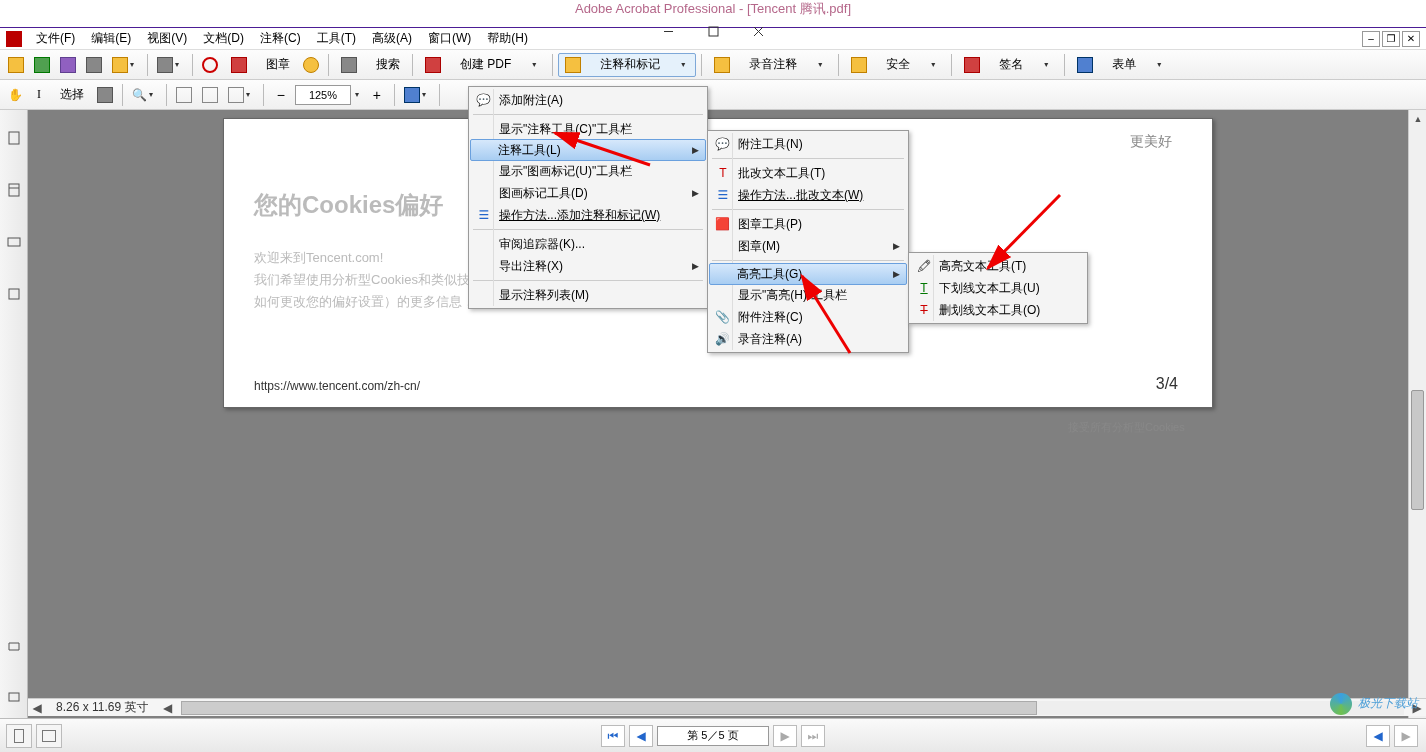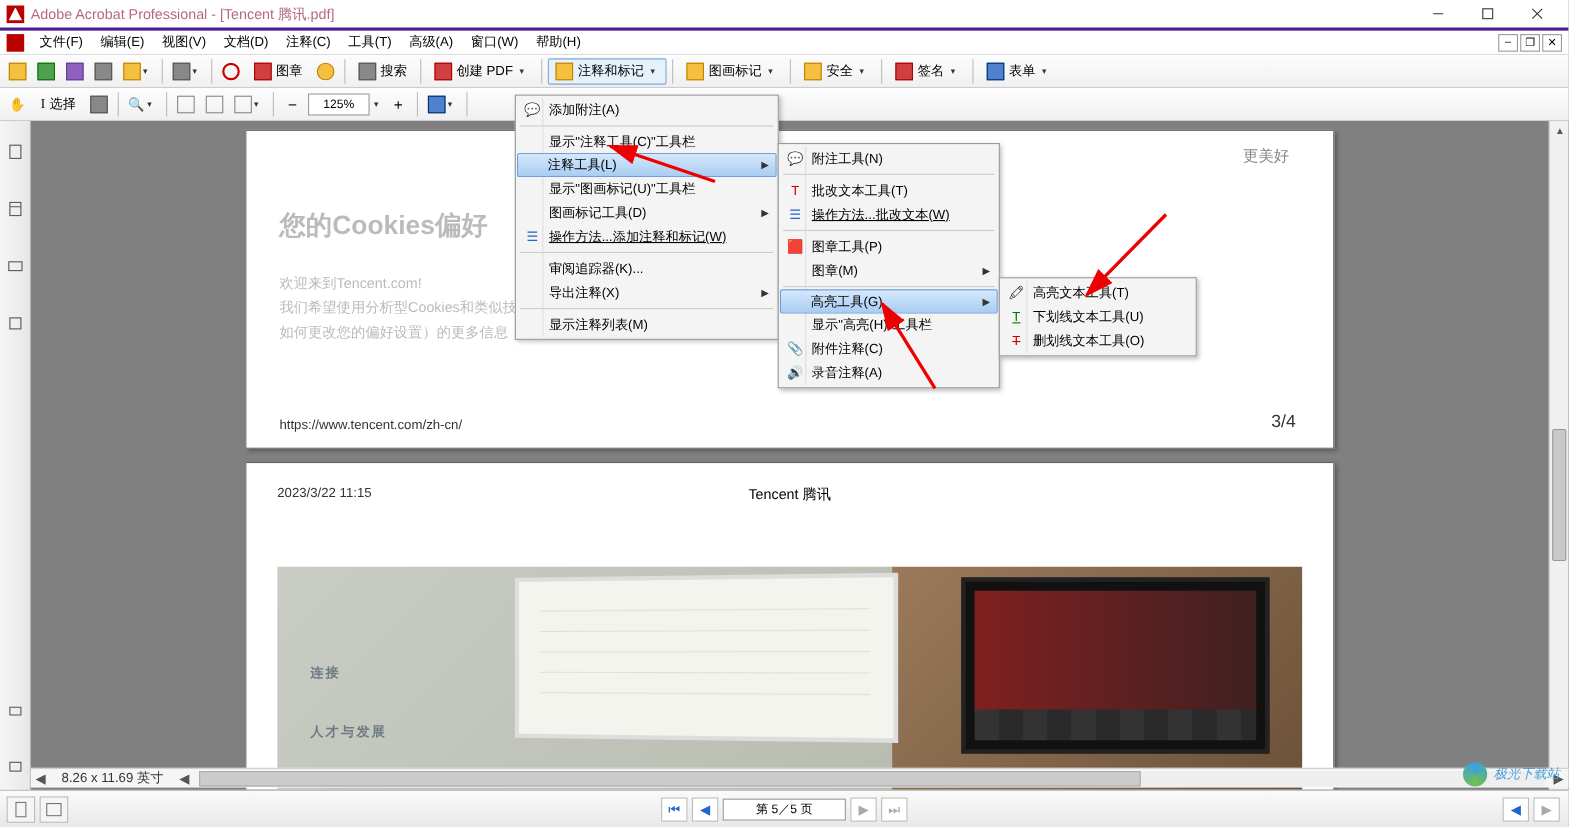--- a/index.html
+++ b/index.html
@@ -1,36 +1,36 @@
 <!DOCTYPE html>
 <html><head>
 <meta charset="utf-8">
 <style>
 * { margin: 0; padding: 0; box-sizing: border-box; font-family: "Microsoft YaHei", "SimSun", Arial, sans-serif; font-size: 12px; }
 body { background: #fff; width: 1426px; height: 752px; overflow: hidden; position: relative; }
 
 
-.titlebar { height: 28px; background: #fff; border-bottom: 3px solid #4c1d95; display: flex; align-items: center; padding: 0 6px; }
+.titlebar { height: 28px; background: #fff; border-bottom: 1px solid #4c1d95; display: flex; align-items: center; padding: 0 6px; flex-direction: column; }
 .titlebar .app-icon { width: 16px; height: 16px; background: #b00; margin-right: 6px; position: relative; }
 .titlebar .app-icon::after { content: ""; position: absolute; inset: 2px; background: #fff; clip-path: polygon(50% 0, 100% 100%, 0 100%); }
 .titlebar .title { color: #b5678a; font-size: 13px; flex: 1; }
 .titlebar .win-controls { display: flex; gap: 0; }
 .titlebar .win-btn { width: 45px; height: 26px; display: flex; align-items: center; justify-content: center; cursor: pointer; }
 .titlebar .win-btn svg { width: 11px; height: 11px; }
 
 
 .menubar { height: 22px; background: #fff; display: flex; align-items: center; padding-left: 6px; border-bottom: 1px solid #ddd; }
 .menubar .item { padding: 2px 8px; cursor: pointer; }
 .menubar .mdi-controls { margin-left: auto; display: flex; gap: 2px; padding-right: 6px; }
 .menubar .mdi-controls span { width: 18px; height: 16px; border: 1px solid #999; display: flex; align-items: center; justify-content: center; font-size: 10px; cursor: pointer; }
 
 
 .toolbar-row { height: 30px; background: linear-gradient(#fdfdfd, #f0f0f0); border-bottom: 1px solid #ccc; display: flex; align-items: center; padding: 0 4px; gap: 2px; }
 .tbtn { height: 24px; min-width: 24px; display: flex; align-items: center; justify-content: center; padding: 0 3px; border: 1px solid transparent; cursor: pointer; border-radius: 2px; }
-.tbtn-text { padding: 0 6px; gap: 4px; }
+.tbtn-text { padding: 0 6px; gap: 19px; }
 .sep { width: 1px; height: 22px; background: #bbb; margin: 0 3px; }
 .dropdown-arrow { width: 8px; font-size: 8px; color: #333; margin-left: 2px; }
 .zoom-input { width: 56px; height: 20px; border: 1px solid #999; text-align: center; font-size: 11px; }
 
 
 .ic { width: 16px; height: 16px; display: inline-block; }
 .ic-yellow { background: #f5c040; border: 1px solid #c08000; }
 .ic-red { background: #d04040; border: 1px solid #a00; }
 .ic-green { background: #50a050; border: 1px solid #070; }
 .ic-blue { background: #5080d0; border: 1px solid #036; }
@@ -191,21 +191,21 @@
     </div>
   <div class="sep"></div>
   <div class="tbtn tbtn-text" style="border:1px solid #7ea8d8;background:#e5f1fb">
       <span class="ic ic-yellow"></span>
       <span>注释和标记</span>
       <span class="dropdown-arrow">▾</span>
     </div>
   <div class="sep"></div>
   <div class="tbtn tbtn-text">
       <span class="ic ic-yellow"></span>
-      <span>图画标记</span>
+      <span>录音注释</span>
       <span class="dropdown-arrow">▾</span>
     </div>
   <div class="sep"></div>
   <div class="tbtn tbtn-text">
       <span class="ic ic-yellow"></span>
       <span>安全</span>
       <span class="dropdown-arrow">▾</span>
     </div>
   <div class="sep"></div>
   <div class="tbtn tbtn-text">
@@ -306,32 +306,20 @@
       <div class="hdr-right">更美好</div>
       <div class="cookie-title">您的Cookies偏好</div>
       <div class="welcome">欢迎来到Tencent.com!</div>
       <div class="desc">我们希望使用分析型Cookies和类似技术（"Coo</div>
       <div class="desc">如何更改您的偏好设置）的更多信息，请查看</div>
       <div class="footer-url">https://www.tencent.com/zh-cn/</div>
       <div class="footer-page">3/4</div>
     </div>
     <div style="position:absolute; left:calc(50% + 350px); top:310px; color:#888; font-size:11px">接受所有分析型Cookies</div>
 
-    <div class="page page2" style="margin-top:12px">
-      <div class="date">2023/3/22 11:15</div>
-      <div class="centre-title">Tencent 腾讯</div>
-      <div class="hero">
-        <div class="hero-left"></div>
-        <div class="hero-right"></div>
-        <div class="whiteboard"></div>
-        <div class="tv"></div>
-        <div class="big-text"><span>连接</span><br><span>人才与发展</span></div>
-
-      </div>
-    </div>
   </div>
   <div class="vscroll">
     <div class="arr" style="top:0">▲</div>
     <div class="thumb"></div>
     <div class="arr" style="bottom:0">▼</div>
   </div>
 </div>
 
 <div class="menu" style="left:468px; top:86px; width:240px">
   <div class="vline"></div>

